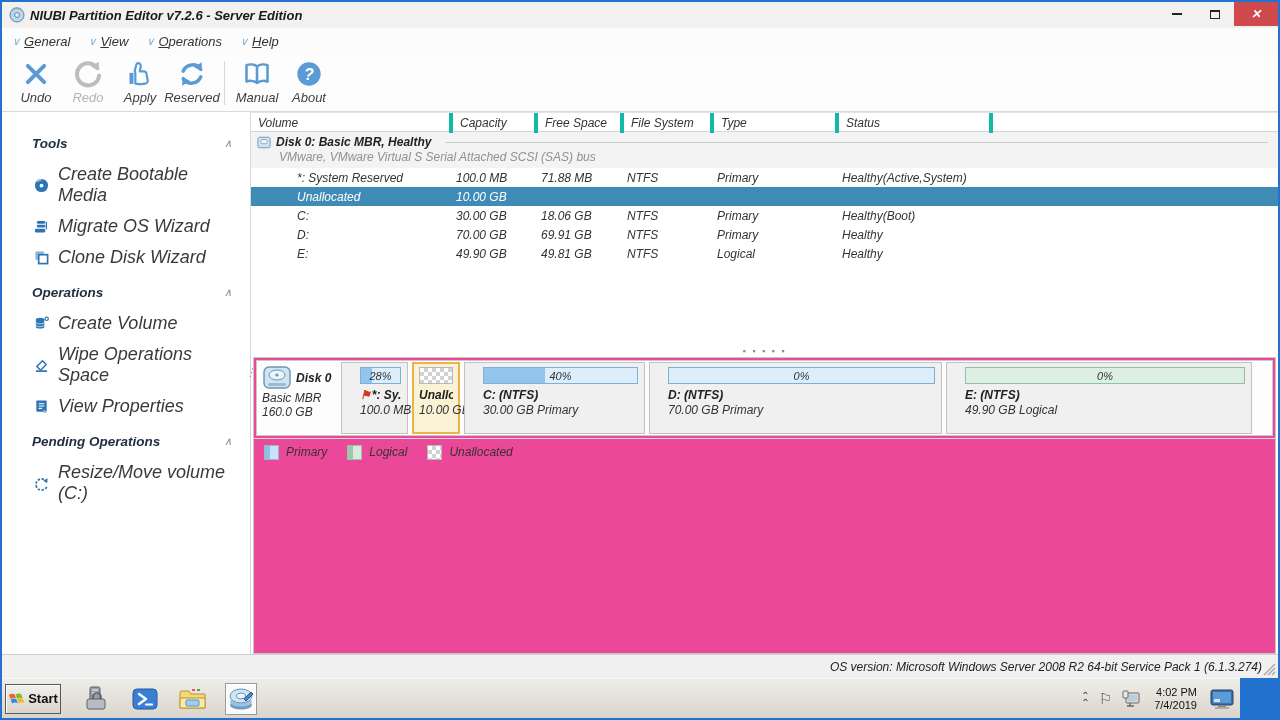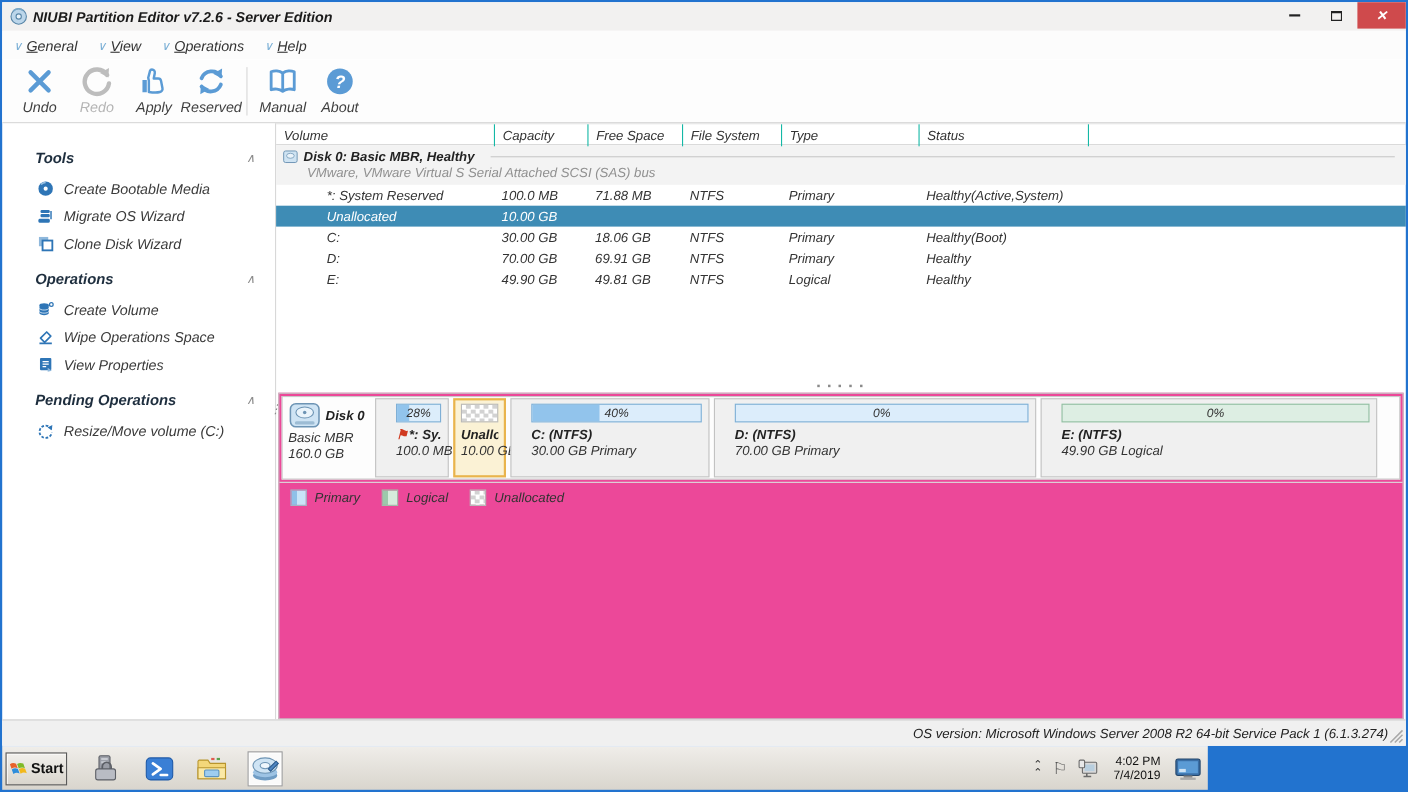--- a/index.html
+++ b/index.html
@@ -37,33 +37,33 @@
   .tool-btn.disabled .t-label { color:#b5b5b5; }
   .tool-sep { width:1px; height:44px; background:#d8d8d8; margin:0 6px; }
 
   
   .bodyrow { flex:1; display:flex; min-height:0; }
   .sidebar { width:249px; border-right:1px solid #d8d8d8; position:relative; padding-top:18px; flex:none; }
   .side-section { margin-bottom:6px; }
   .side-header { display:flex; align-items:center; padding:6px 18px 8px 30px; }
   .side-header .s-title { font-weight:bold; font-size:13.5px; color:#1e2e3e; }
   .side-header .s-chev { margin-left:auto; color:#8a8a8a; font-size:11px; }
-  .side-item { display:flex; align-items:center; gap:9px; padding:5px 8px 5px 32px; font-size:13px; color:#3a3a3a; }
+  .side-item { display:flex; align-items:center; gap:9px; padding:5px 8px 5px 32px; font-size:18px; color:#3a3a3a; }
   .side-item svg { flex:none; }
   .side-splitter { position:absolute; right:-4px; top:258px; width:9px; color:#8a8a8a;
                    font-size:11px; line-height:4px; text-align:center; }
 
   .main { flex:1; display:flex; flex-direction:column; min-width:0; position:relative; }
 
   
   .vtable { height:232px; flex:none; }
   .vt-grid { display:grid; grid-template-columns:198px 85px 86px 90px 125px 154px minmax(0,1fr); }
   .vt-head { border-top:1px solid #e4e4e4; border-bottom:1px solid #d6d6d6; height:20px; }
   .vt-head .hcell { display:flex; align-items:center; padding-left:7px; font-size:12px; color:#333;
-                    border-left:1px solid #14b8a6; height:20px; }
+                    border-left:4px solid #14b8a6; height:20px; }
   .vt-head .hcell:first-child { border-left:none; }
   .disk-group { background:#f3f3f3; padding:3px 0 4px 6px; }
   .dg-line1 { display:flex; align-items:center; gap:5px; }
   .dg-title { font-weight:bold; font-size:12px; color:#222; white-space:nowrap; }
   .dg-rule { flex:1; border-top:1px solid #c9c9c9; margin:0 10px; }
   .dg-sub { color:#909090; padding-left:22px; margin-top:1px; }
   .vt-row { height:19px; align-items:center; }
   .vt-row .cell { padding-left:7px; white-space:nowrap; overflow:hidden; }
   .vt-row .cell.vol { padding-left:46px; }
   .vt-row.selected { background:#3e8cb5; color:#fff; }
@@ -103,21 +103,21 @@
   .swatch.unalloc { background:repeating-conic-gradient(#d2d2d2 0 25%, #ffffff 0 50%);
                     background-size:8px 8px; border-color:#b9b9b9; }
 
   
   .statusbar { height:24px; border-top:1px solid #cfcfcf; background:#f0f0f0; flex:none;
                display:flex; align-items:center; justify-content:flex-end; padding-right:16px;
                font-size:12px; color:#222; position:relative; }
   .grip { position:absolute; right:2px; bottom:2px; }
 
   
-  .taskbar { position:absolute; left:2px; top:678px; width:1096px; height:40px;
+  .taskbar { position:absolute; left:2px; top:678px; width:1238px; height:40px;
              background:linear-gradient(#efede9,#d9d5cd); border-top:1px solid #f8f7f5;
              display:flex; align-items:center; }
   .start-btn { margin-left:3px; width:56px; height:30px; background:linear-gradient(#f2f0ec,#d9d5cd);
                border:1px solid #5a5a5a; box-shadow:inset 1px 1px 0 #ffffff; display:flex;
                align-items:center; justify-content:center; gap:3px; font-weight:bold; font-size:13px; color:#111; }
   .ql { display:flex; align-items:center; gap:16px; margin-left:20px; }
   .ql-btn { width:32px; height:32px; display:flex; align-items:center; justify-content:center; }
   .ql-btn.active { background:#fafafa; border:1px solid #9a9a9a; box-shadow:inset 0 0 0 1px #fff; }
   .tray { margin-left:auto; display:flex; align-items:center; gap:9px; padding-right:6px; }
   .tray .chev-up { color:#333; font-size:10px; line-height:7px; text-align:center; }

